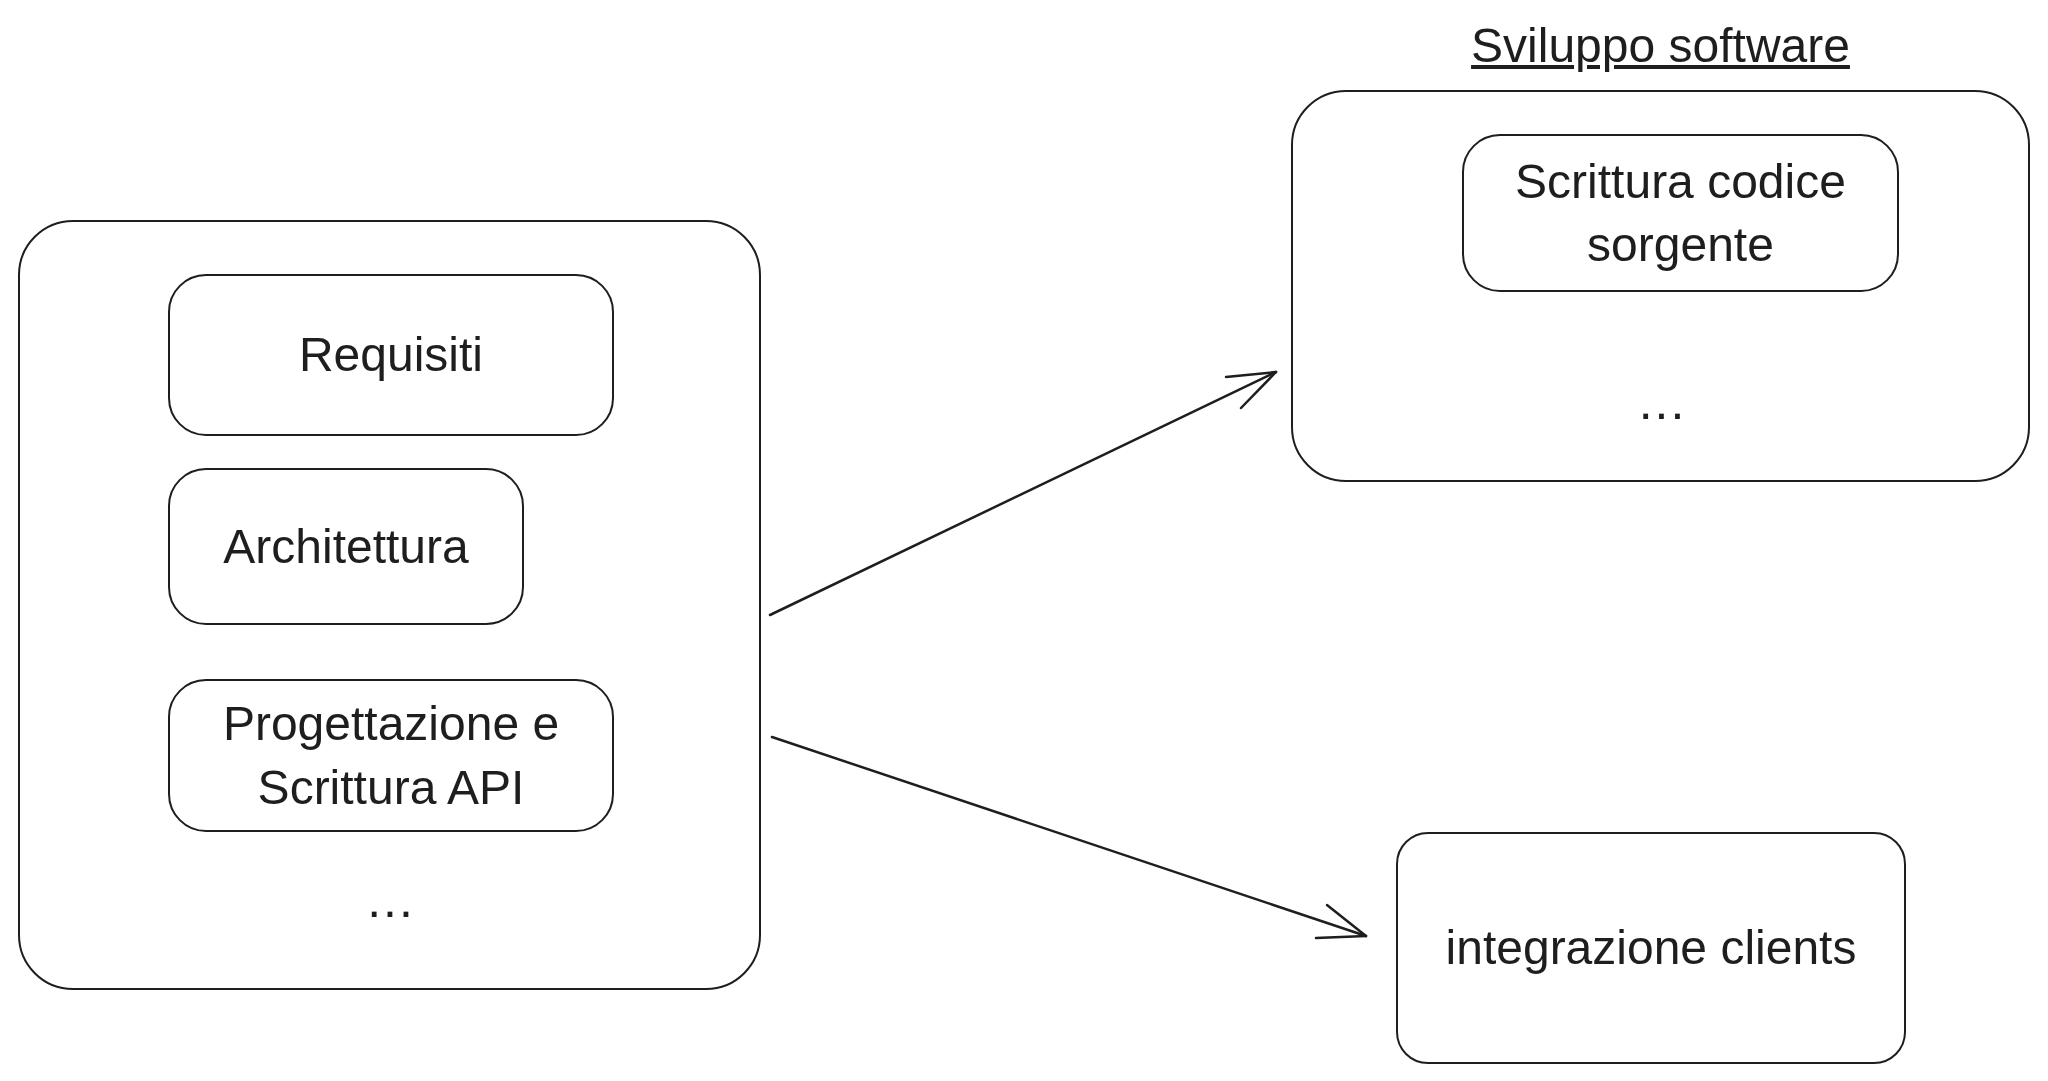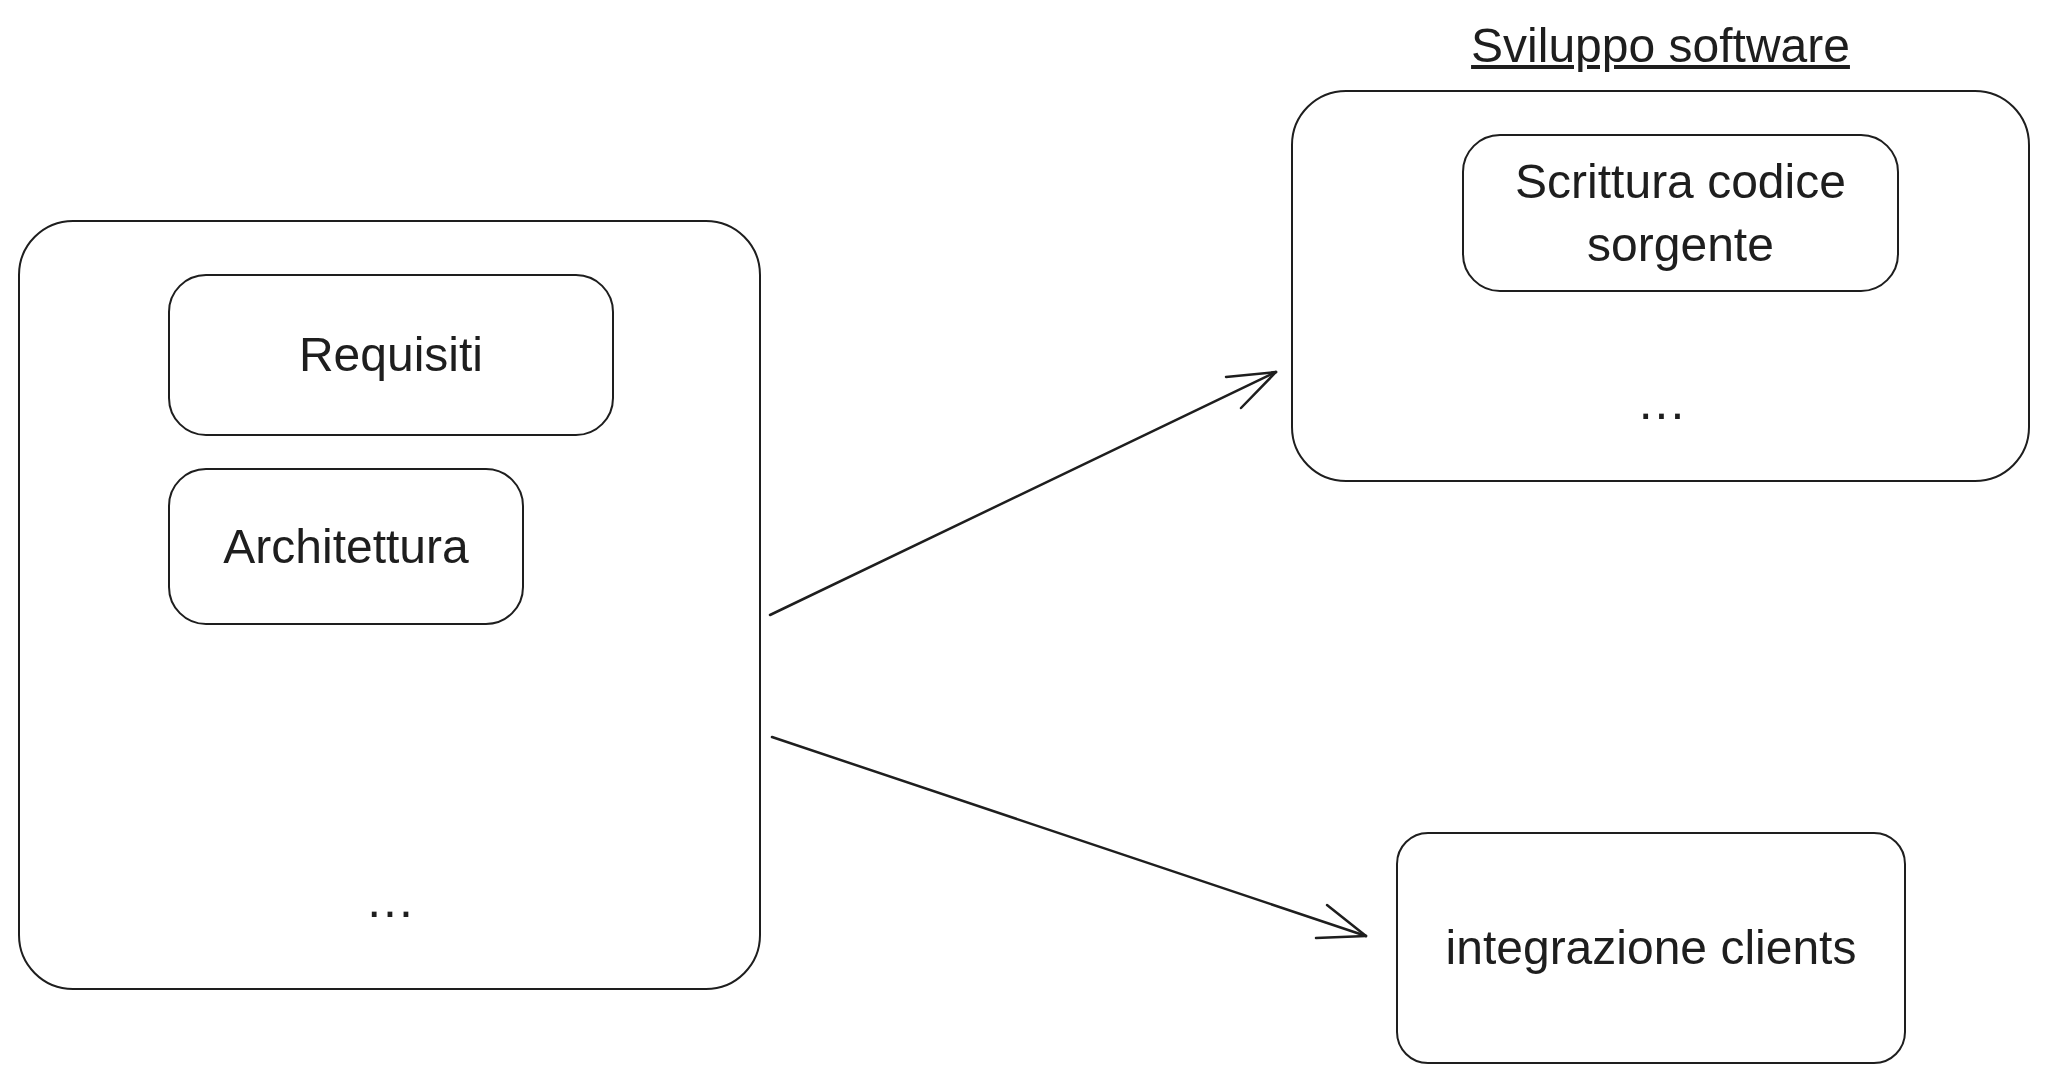--- a/index.html
+++ b/index.html
@@ -66,20 +66,21 @@
 
 <div class="canvas">
 
 
   <div class="group-box" style="left:18px;top:220px;width:743px;height:770px;">
 
     <div class="node" style="left:148px;top:33px;width:446px;height:162px;margin-top:19px;">Requisiti</div>
 
     <div class="node" style="left:148px;top:246px;width:356px;height:157px;">Architettura</div>
 
+    <div class="node" style="left:148px;top:457px;width:446px;height:153px;">Progettazione e Scrittura API</div>
 
     <div class="ellipsis" style="left:148px;top:648px;width:446px;height:60px;">...</div>
   </div>
 
   <div class="group-title" style="left:1291px;top:18px;width:739px;">Sviluppo software</div>
 
   <div class="group-box" style="left:1291px;top:90px;width:739px;height:392px;">
 
     <div class="node" style="left:169px;top:42px;width:437px;height:158px;">Scrittura codice sorgente</div>
 

